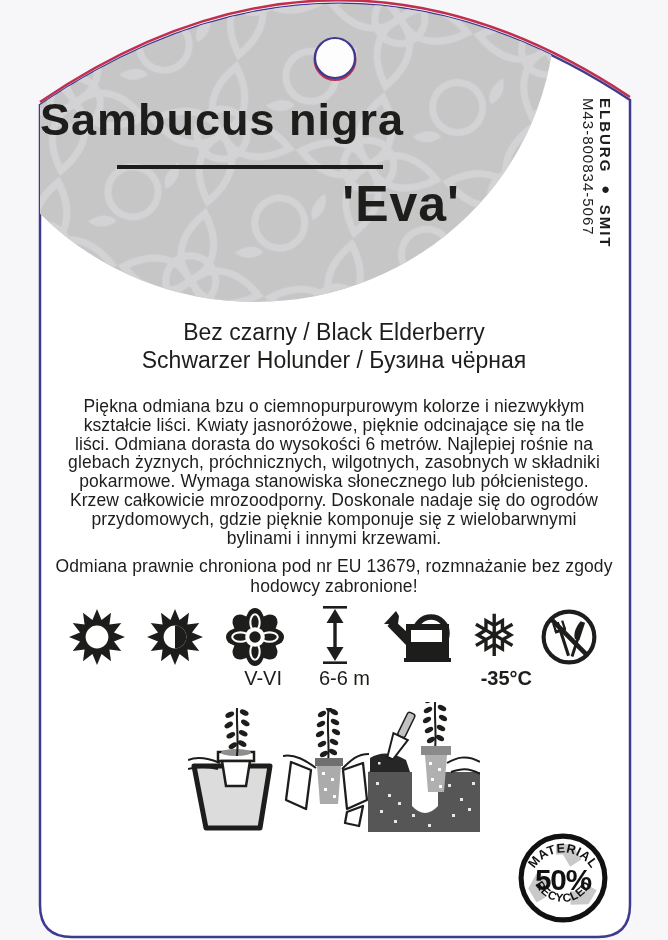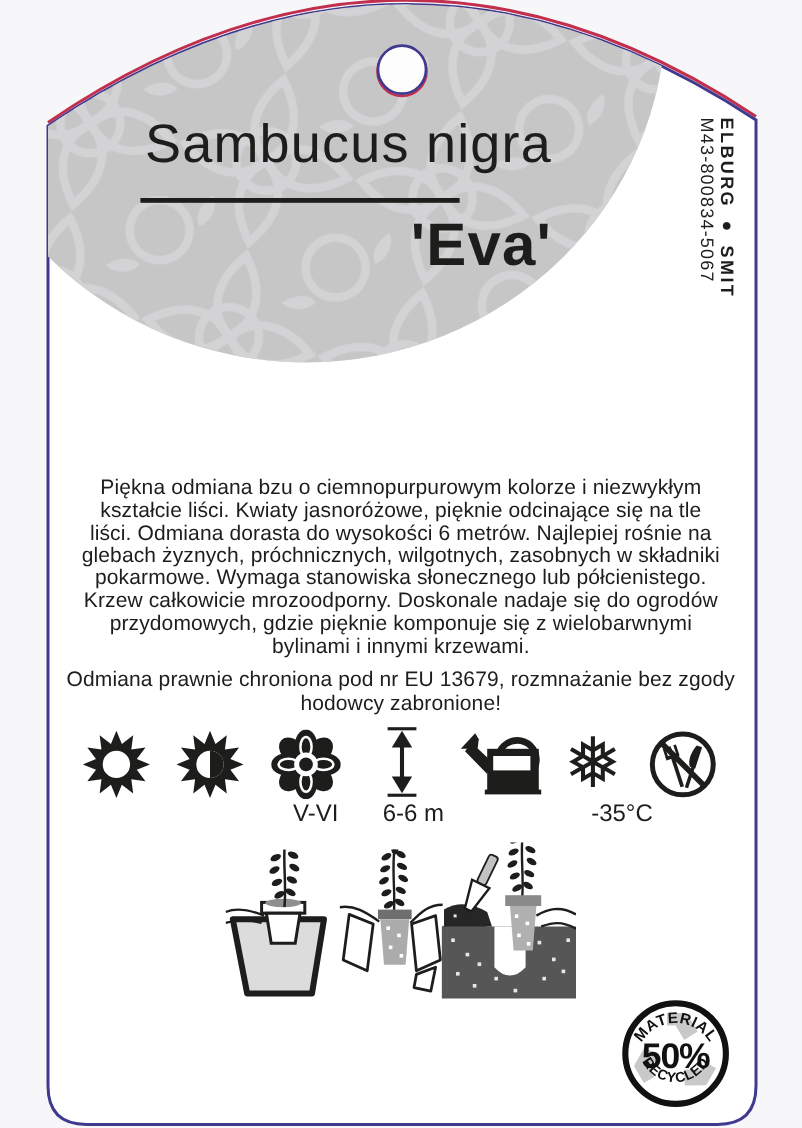--- a/index.html
+++ b/index.html
@@ -6,22 +6,22 @@
   .stage {
     position:relative; width:668px; height:940px; overflow:hidden;
     background:#f7f7f9;
     font-family:"Liberation Sans", sans-serif;
     color:#1d1d1b;
   }
   .abs { position:absolute; }
   svg { display:block; }
 
   .title {
-    left:40px; top:94px; width:420px; text-align:right;
-    font-size:45px; font-weight:400; letter-spacing:1px;
+    left:40px; top:94px; width:420px; text-align:left;
+    font-size:45px; font-weight:700; letter-spacing:1px;
   }
   .title-rule { left:117px; top:165px; width:266px; height:4px; background:#1d1d1b; }
   .cultivar {
     left:40px; top:175px; width:420px; text-align:right;
     font-size:50px; font-weight:600; letter-spacing:1px;
   }
 
   .supplier-block {
     right:54px; top:98px; writing-mode:vertical-rl; text-align:left;
   }
@@ -36,21 +36,21 @@
     left:46px; top:397px; width:576px; text-align:center;
     font-size:17.5px; line-height:18.8px; white-space:pre-line; letter-spacing:.1px;
   }
   .legal {
     left:46px; top:557px; width:576px; text-align:center;
     font-size:17.5px; line-height:19.5px; white-space:pre-line; letter-spacing:.1px;
   }
   .attr-label { top:667px; text-align:right; font-size:20px; font-weight:400; }
   .lbl-flower { left:212px; width:70px; }
   .lbl-height { left:300px; width:70px; }
-  .lbl-frost  { left:474px; width:70px; }
+  .lbl-frost  { left:462px; width:70px;font-weight:bold; }
 </style>
 </head>
 <body>
 
 <div class="stage">
 
   <svg class="abs" style="left:0;top:0" width="668" height="940" viewBox="0 0 668 940">
     <defs>
       <clipPath id="cardClip">
         <path d="M40,105 Q335,-95 630,100 L630,905 Q630,937 598,937 L72,937 Q40,937 40,905 Z"></path>
@@ -105,20 +105,22 @@
 
   <div class="abs title">Sambucus nigra</div>
   <div class="abs title-rule"></div>
   <div class="abs cultivar">'Eva'</div>
 
   <div class="abs supplier-block">
     <div class="supplier-name">ELBURG ● SMIT</div>
     <div class="supplier-code">M43-800834-5067</div>
   </div>
 
+  <div class="abs common-names">Bez czarny / Black Elderberry
+Schwarzer Holunder / Бузина чёрная</div>
 
   <div class="abs description">Piękna odmiana bzu o ciemnopurpurowym kolorze i niezwykłym
 kształcie liści. Kwiaty jasnoróżowe, pięknie odcinające się na tle
 liści. Odmiana dorasta do wysokości 6 metrów. Najlepiej rośnie na
 glebach żyznych, próchnicznych, wilgotnych, zasobnych w składniki
 pokarmowe. Wymaga stanowiska słonecznego lub półcienistego.
 Krzew całkowicie mrozoodporny. Doskonale nadaje się do ogrodów
 przydomowych, gdzie pięknie komponuje się z wielobarwnymi
 bylinami i innymi krzewami.</div>
 

